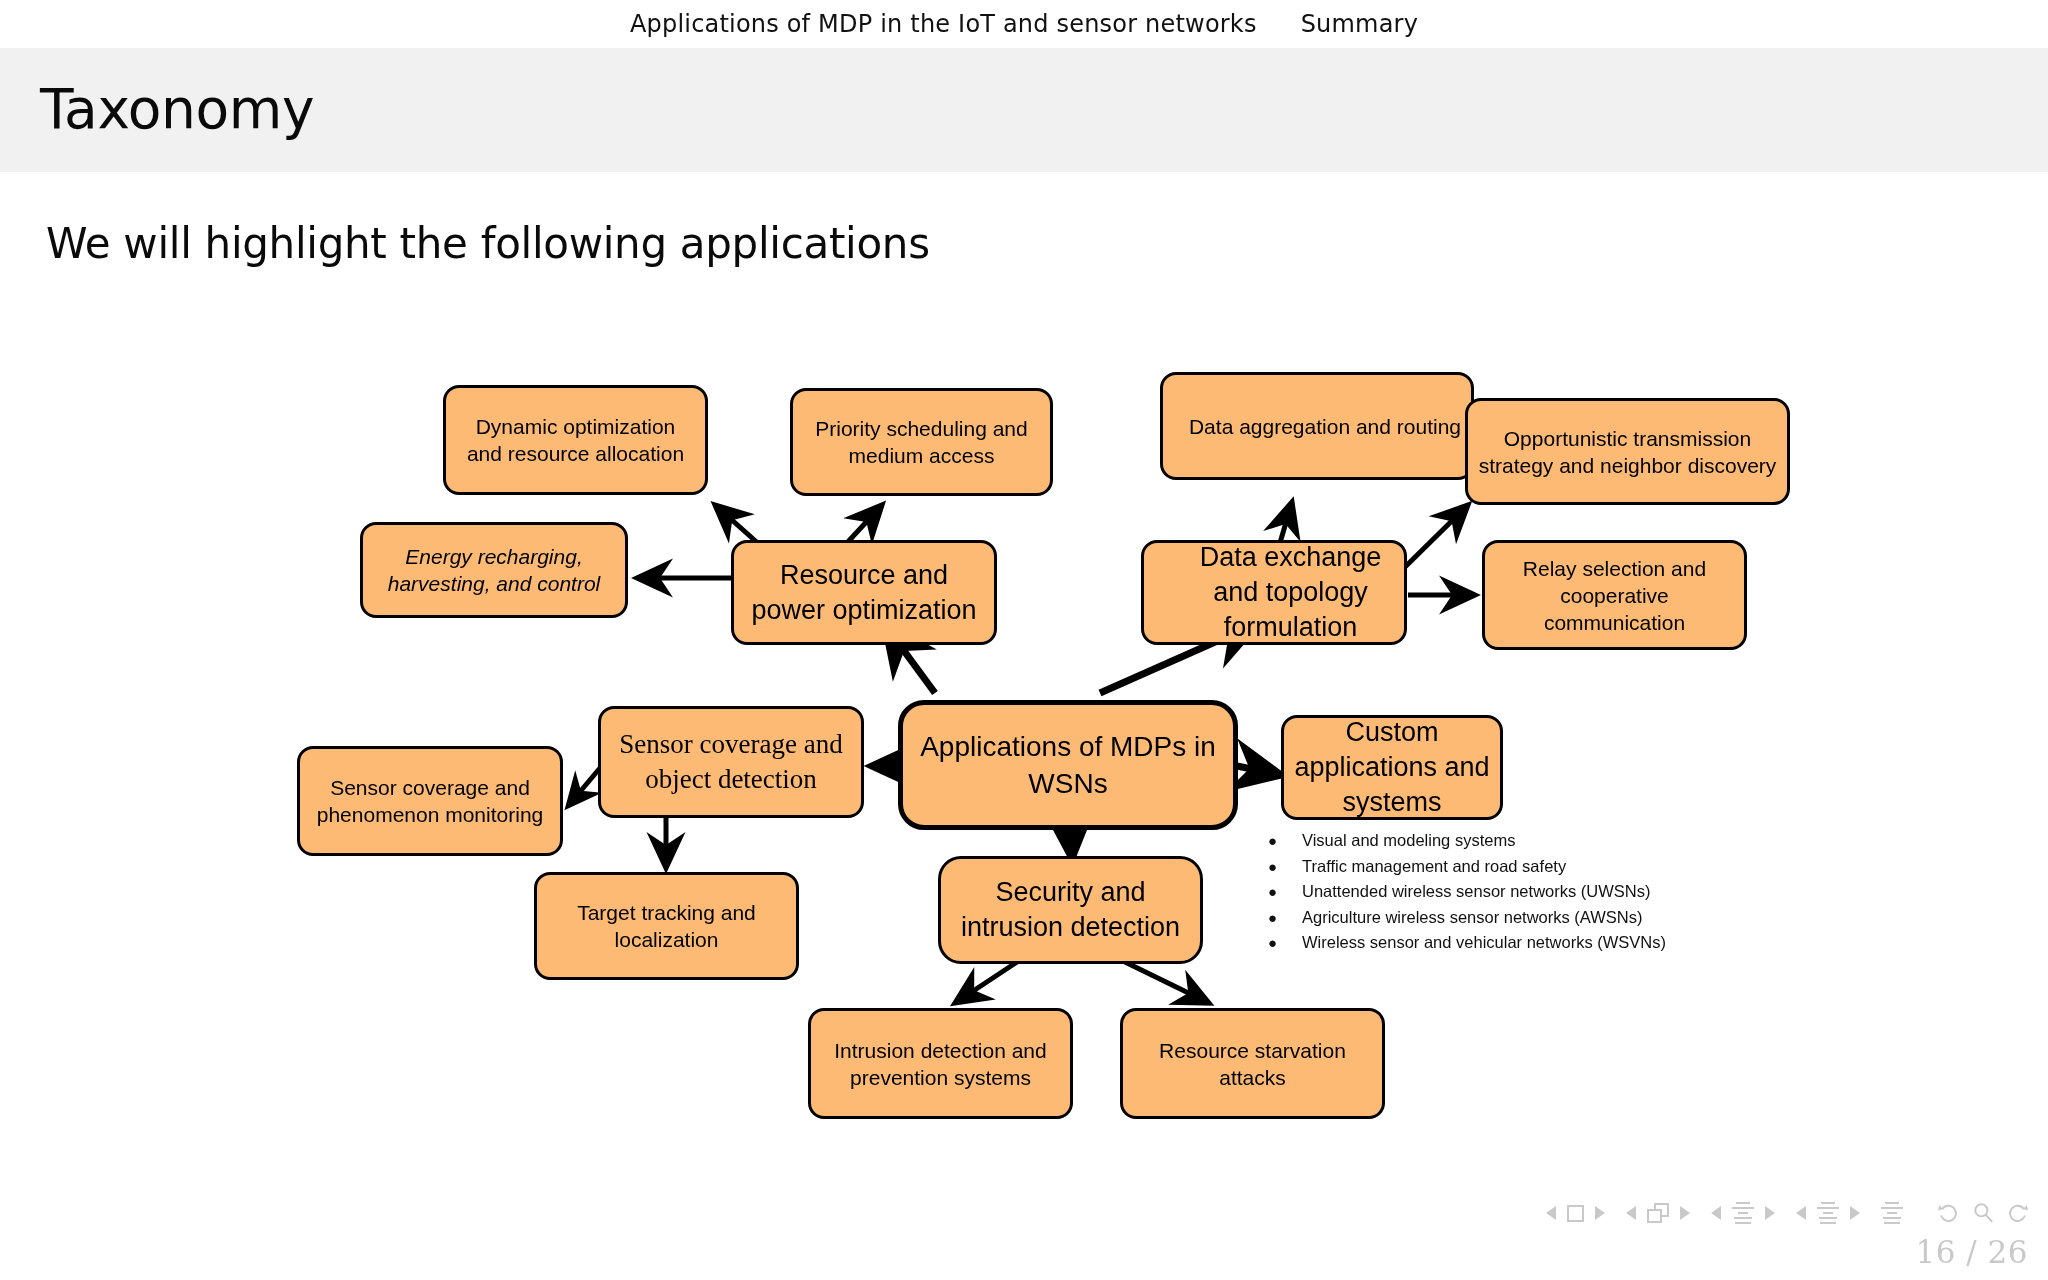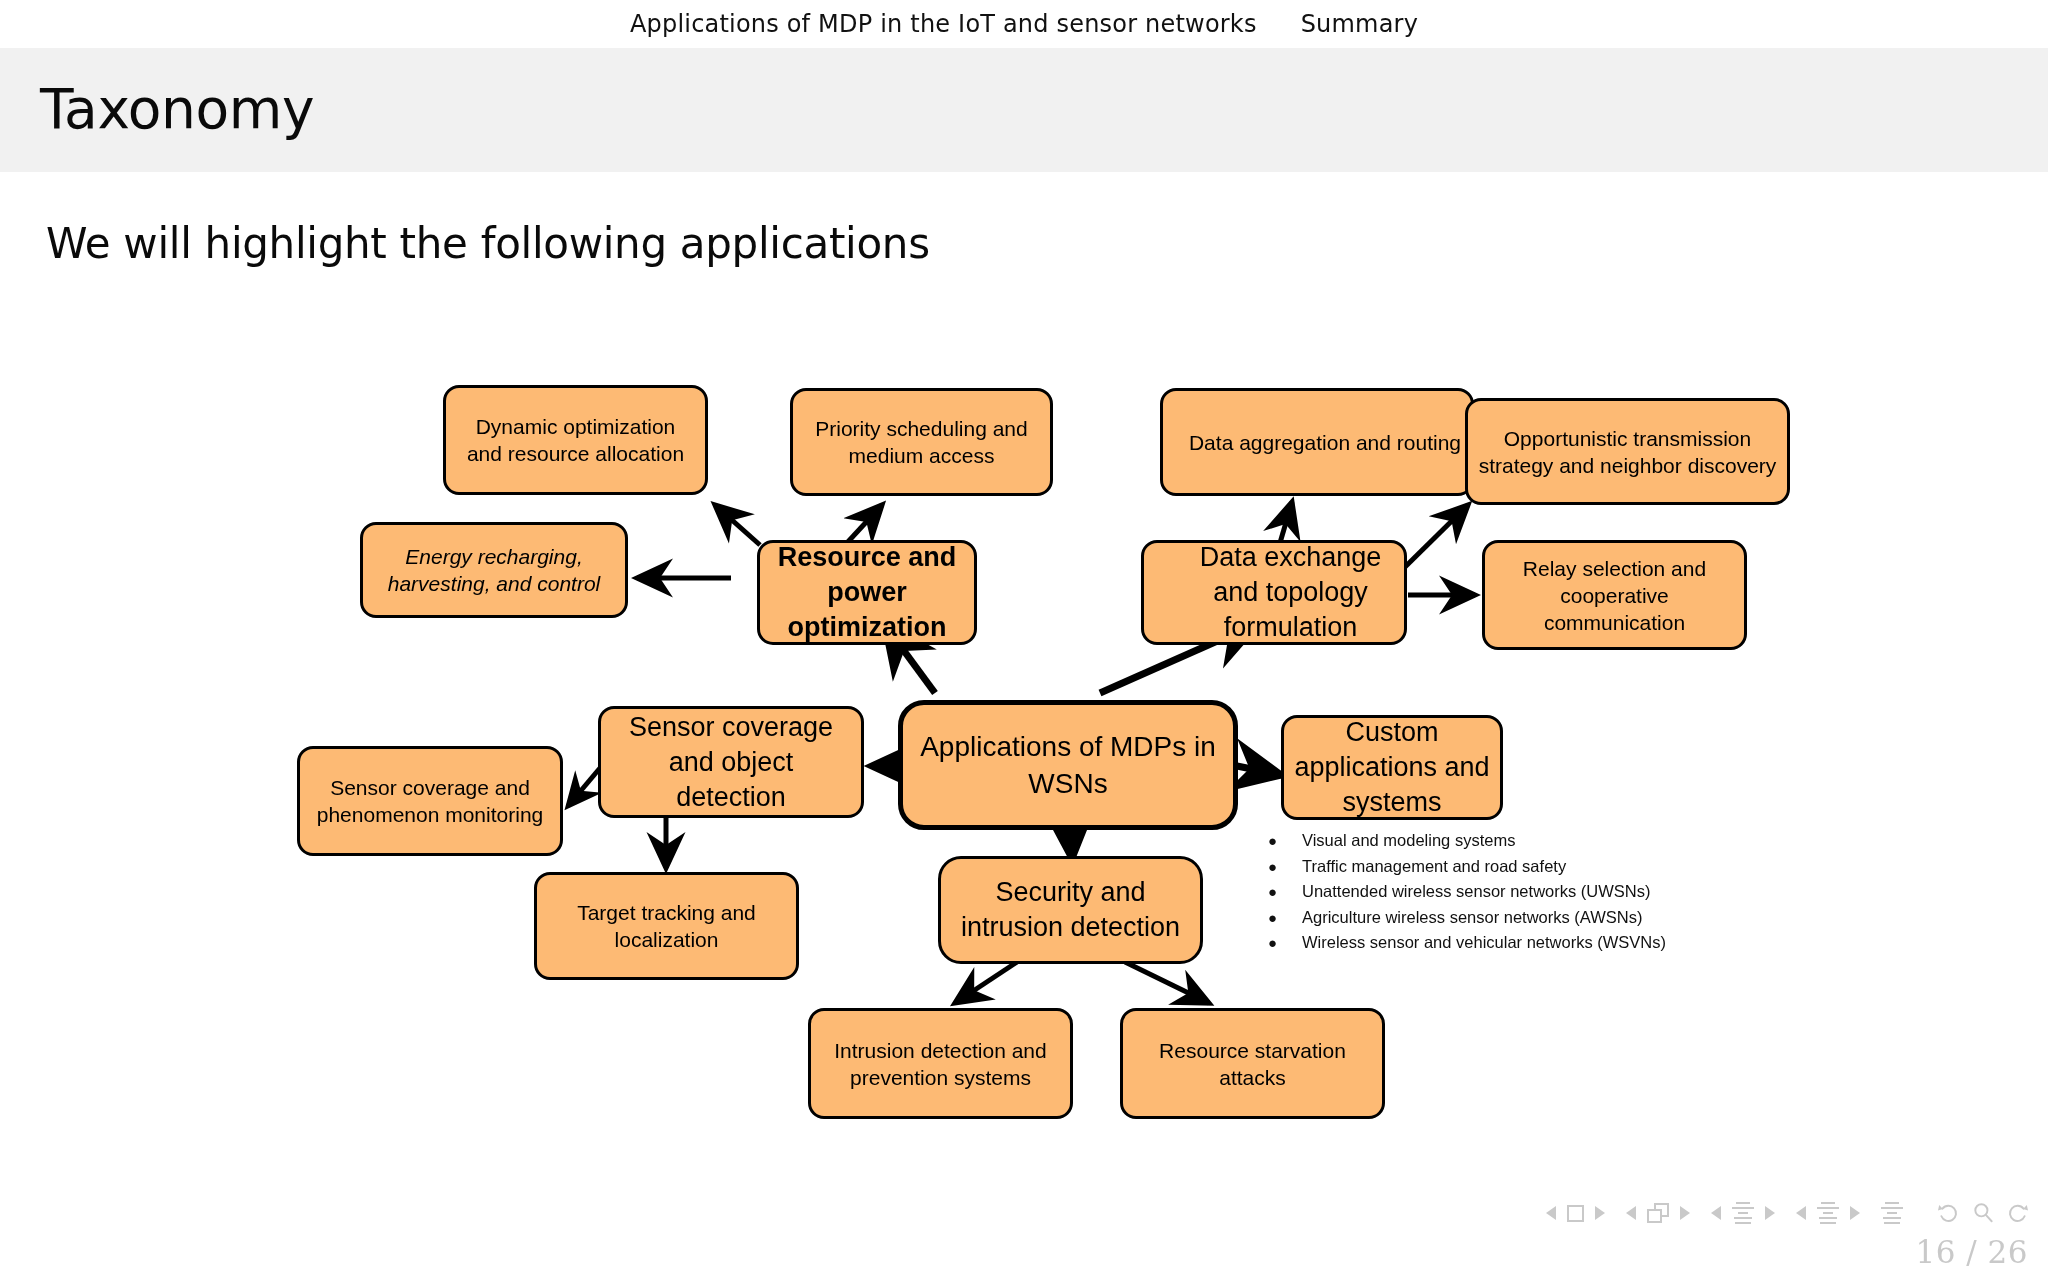--- a/index.html
+++ b/index.html
@@ -219,49 +219,49 @@
 </svg>
 
 <div class="node sm" style="left:443px; top:385px; width:265px; height:110px;">
   <span>Dynamic optimization and resource allocation</span>
 </div>
 
 <div class="node sm" style="left:790px; top:388px; width:263px; height:108px;">
   <span>Priority scheduling and medium access</span>
 </div>
 
-<div class="node sm" style="left:1160px; top:388px; width:314px; height:108px;">
+<div class="node sm" style="left:1160px; top:372px; width:314px; height:108px;">
   <span>Data aggregation and routing</span>
 </div>
 
 <div class="node sm" style="left:1465px; top:398px; width:325px; height:107px;">
   <span>Opportunistic transmission strategy and neighbor discovery</span>
 </div>
 
 <div class="node sm" style="left:360px; top:522px; width:268px; height:96px;font-style:italic;">
   <span>Energy recharging, harvesting, and control</span>
 </div>
 
-<div class="node lg" style="left:757px; top:540px; width:220px; height:105px;font-weight:bold;">
+<div class="node lg" style="left:731px; top:540px; width:266px; height:105px;">
   <span>Resource and power optimization</span>
 </div>
 
 <div class="node lg" style="left:1141px; top:540px; width:266px; height:105px;padding-left:43px;">
   <span>Data exchange and topology formulation</span>
 </div>
 
 <div class="node sm" style="left:1482px; top:540px; width:265px; height:110px;">
   <span>Relay selection and cooperative communication</span>
 </div>
 
 <div class="node sm" style="left:297px; top:746px; width:266px; height:110px;">
   <span>Sensor coverage and phenomenon monitoring</span>
 </div>
 
-<div class="node lg" style="left:598px; top:706px; width:266px; height:112px;">
+<div class="node lg" style="left:598px; top:706px; width:266px; height:112px;font-family:Liberation Serif, serif;">
   <span>Sensor coverage and object detection</span>
 </div>
 
 <div class="node hub" style="left:898px; top:700px; width:340px; height:130px;">
   <span>Applications of MDPs in WSNs</span>
 </div>
 
 <div class="node lg" style="left:1281px; top:715px; width:222px; height:105px;">
   <span>Custom applications and systems</span>
 </div>

